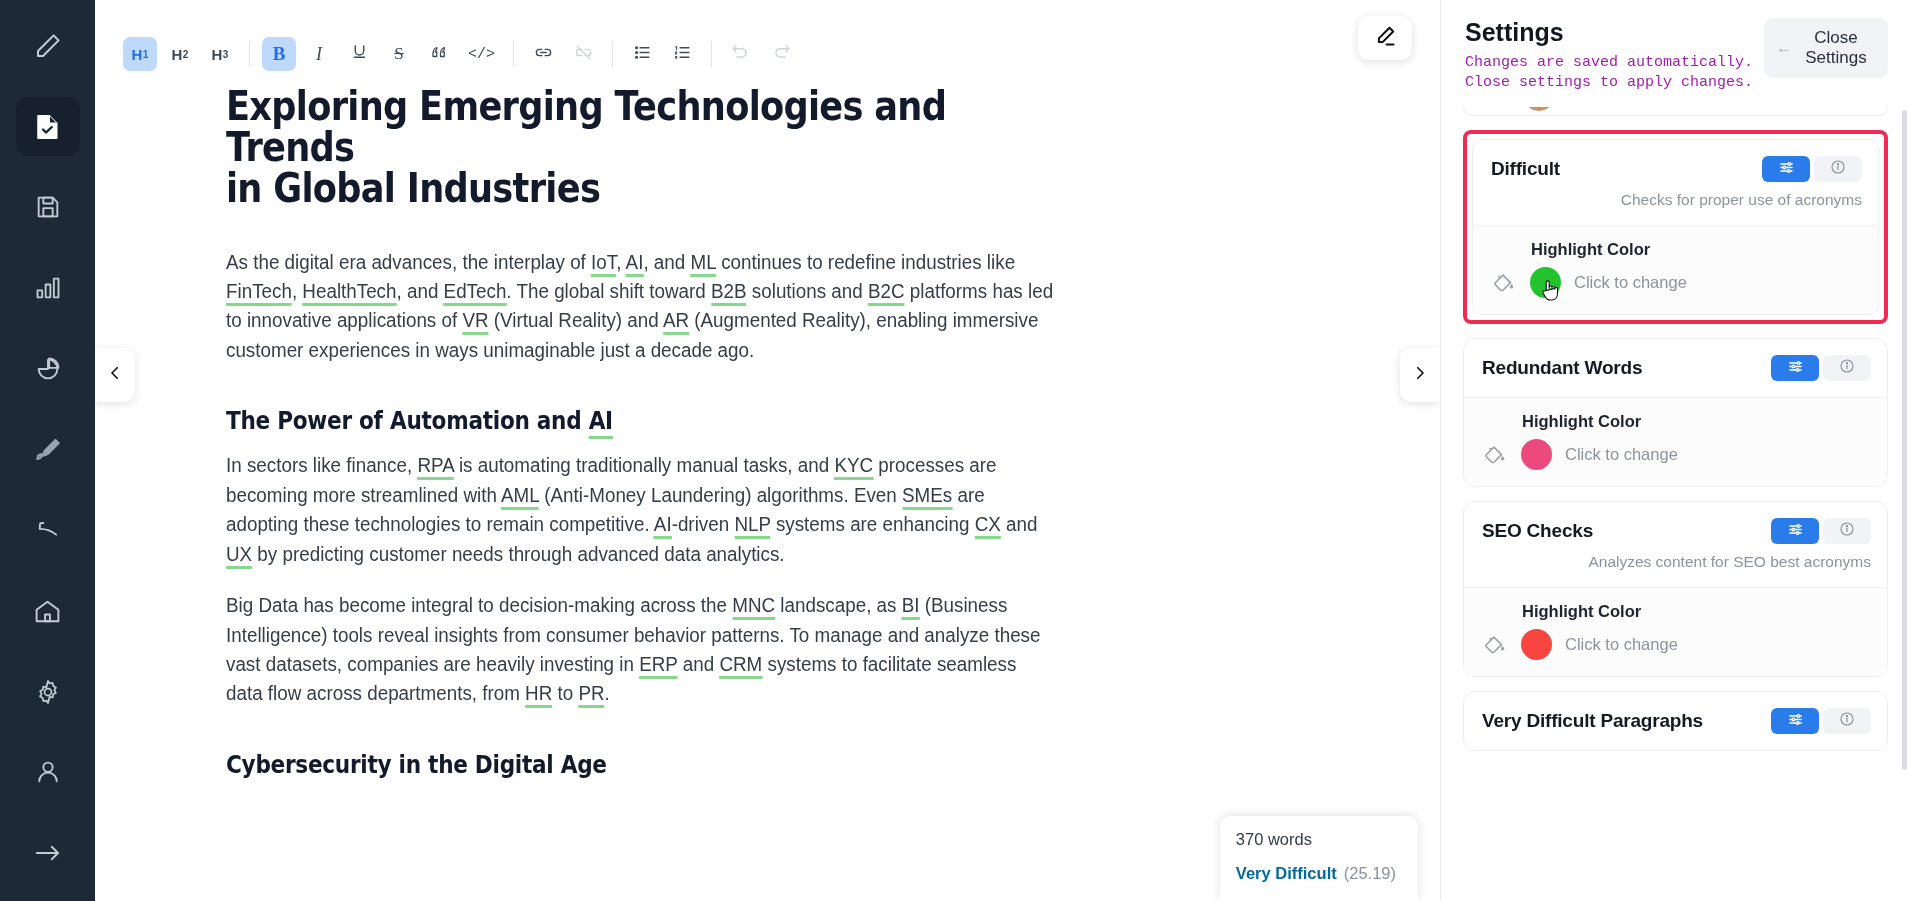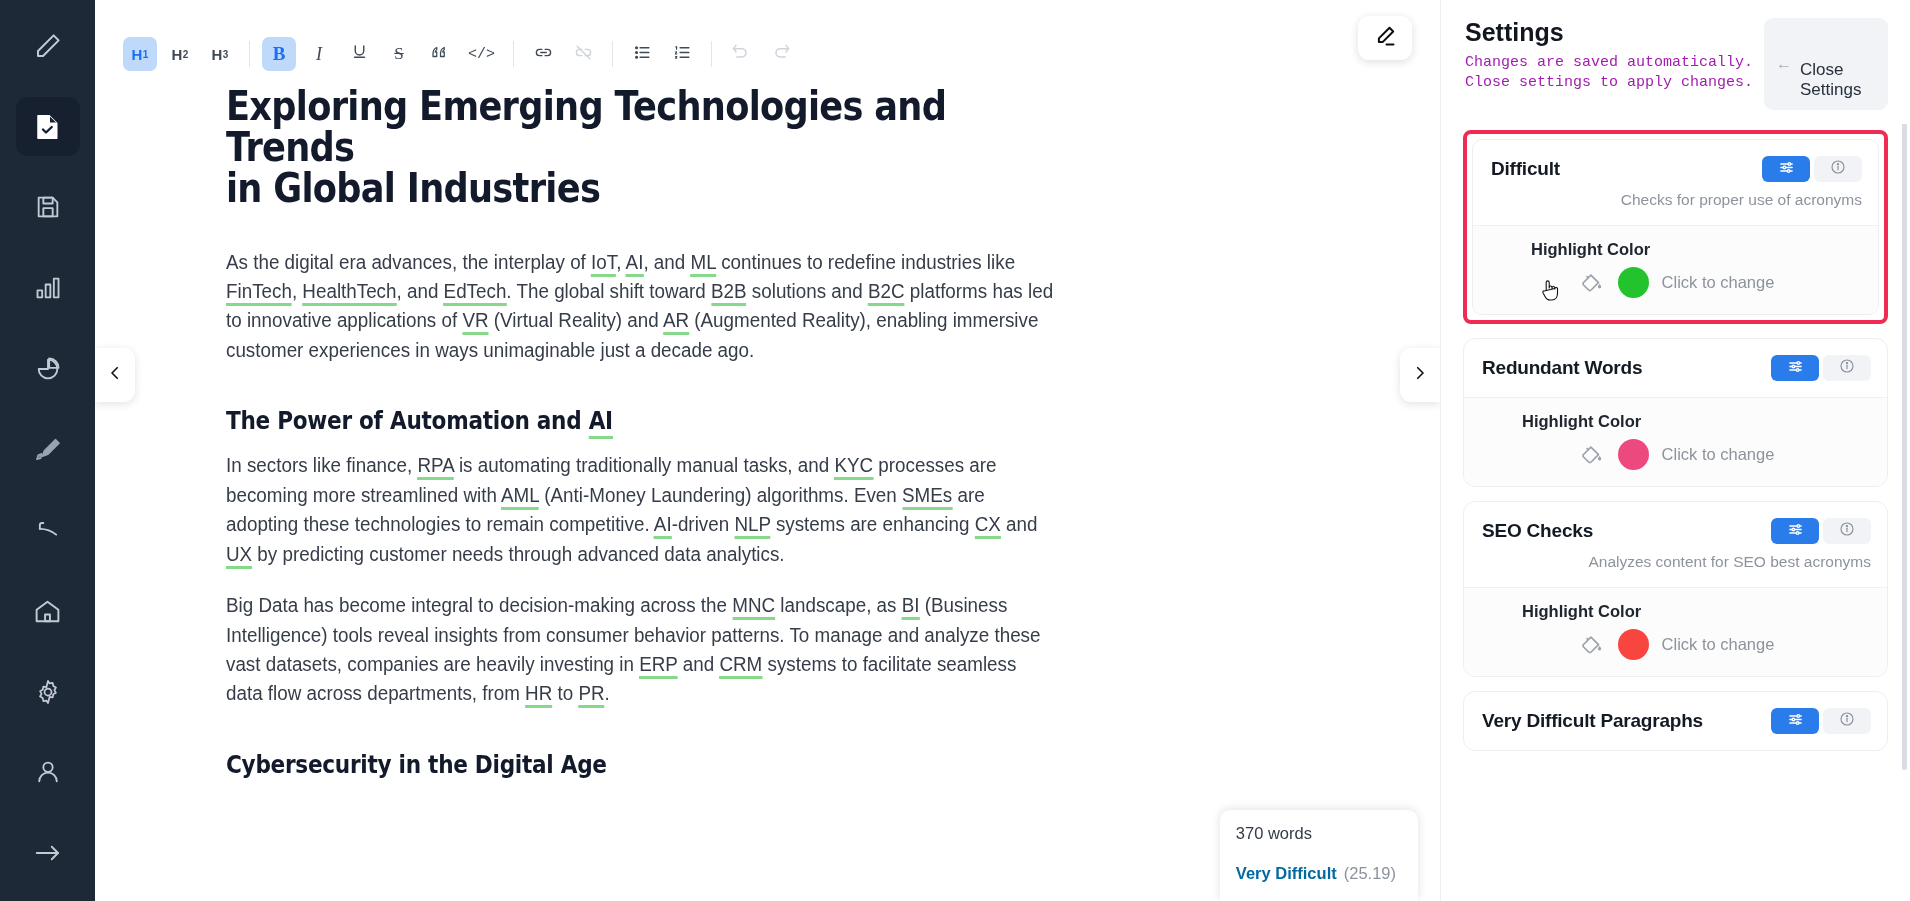--- a/index.html
+++ b/index.html
@@ -151,21 +151,21 @@
   .wordcount {
     position: absolute;
     bottom: 0px; right: 22px;
     background: #ffffff;
     border-radius: 10px 10px 0 0;
     box-shadow: 0 -1px 10px rgba(20,30,50,.13);
     padding: 14px 22px 18px 16px;
     z-index: 4;
     min-width: 168px;
   }
-  .wc-words { font-size: 16.5px; color: #333b47; margin-bottom: 21px; }
+  .wc-words { font-size: 16.5px; color: #333b47; margin-bottom: 15px; }
   .wc-score { font-size: 16.5px; }
   .wc-label { color: #0369a1; font-weight: 700; }
   .wc-val { color: #8b929d; margin-left: 7px; }
 
   
   .settings {
     width: 470px;
     flex: 0 0 470px;
     height: 901px;
     background: #ffffff;
@@ -186,23 +186,22 @@
     display: flex; align-items: center; gap: 8px;
     background: #f1f3f6;
     border-radius: 9px;
     padding: 10px 16px 10px 12px;
     cursor: pointer;
     flex: 0 0 auto;
   }
   .close-arrow { color: #a9afb8; font-size: 16px; line-height: 1; }
   .close-label {
     font-size: 17px; color: #28303c; font-weight: 400;
-    text-align: left; line-height: 1.18;
+    text-align: center; line-height: 1.18;
     max-width: 72px;
-    margin-top: 32px;
   }
 
   .set-scroll {
     position: absolute;
     top: 100px; left: 0; right: 0; bottom: 0;
     padding: 0 22px 0 22px;
     overflow: hidden;
   }
   .card {
     background: #ffffff;
@@ -236,21 +235,21 @@
     cursor: pointer;
     color: #8a9099;
   }
   .card-desc { font-size: 15.5px; color: #8d939d; margin-top: 9px; text-align: right; }
   .card-bottom {
     border-top: 1px solid #eef0f3;
     background: #fcfcfd;
     padding: 14px 16px 16px 18px;
   }
   .hl-label { font-size: 16.5px; font-weight: 700; color: #20262f; margin-left: 40px; margin-bottom: 8px; }
-  .hl-row { display: flex; align-items: center; gap: 13px; position: relative; justify-content: center; }
+  .hl-row { display: flex; align-items: center; gap: 13px; position: relative; }
   .bucket { width: 26px; height: 26px; color: #9aa1ab; flex: 0 0 26px; }
   .swatch {
     width: 31px; height: 31px;
     border-radius: 50%;
     flex: 0 0 31px;
     cursor: pointer;
   }
   .hl-hint { font-size: 16.5px; color: #8d939d; }
   .cursor-hand {
     position: absolute;

